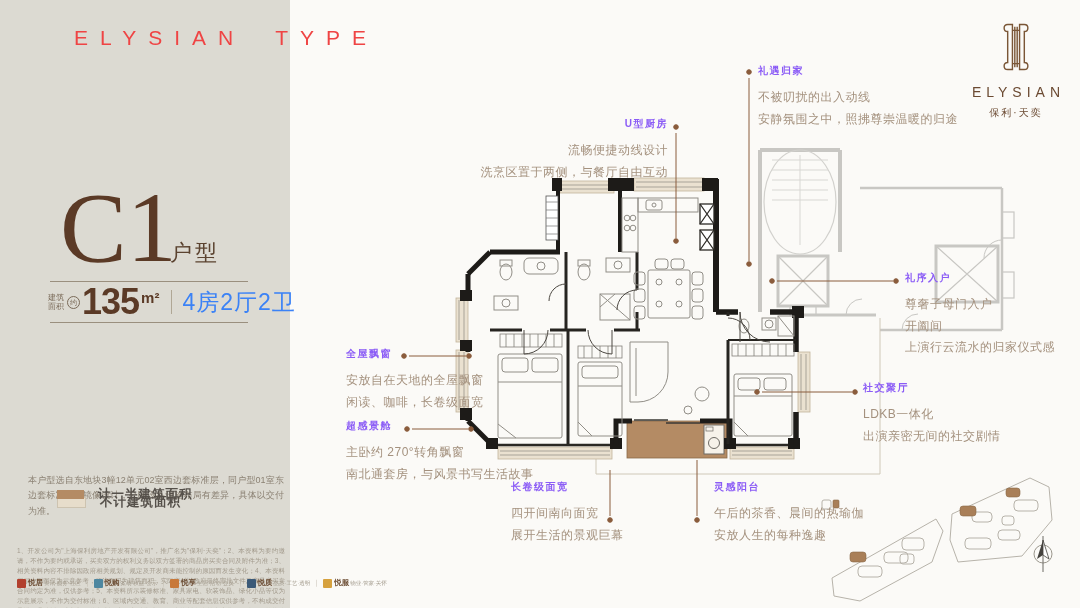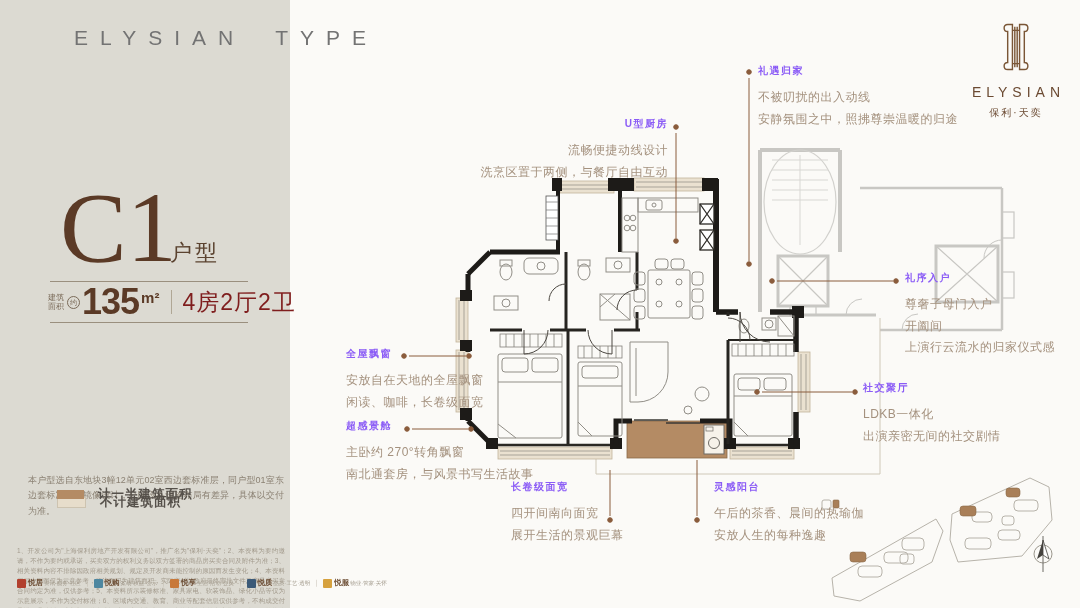--- a/index.html
+++ b/index.html
@@ -1,34 +1,34 @@
 <!DOCTYPE html>
 <html><head>
 <meta charset="utf-8">
 <style>
   html,body{margin:0;padding:0;}
   body{width:1080px;height:608px;background:#fbfaf7;font-family:"Liberation Sans",sans-serif;overflow:hidden;position:relative;}
   .canvas{position:absolute;inset:0;width:1080px;height:608px;}
 
   
   .left-panel{position:absolute;left:0;top:0;width:290px;height:608px;background:#dcdad2;}
-  .wordmark{position:absolute;left:74px;top:26px;font-size:21px;letter-spacing:12px;color:#737373;white-space:nowrap;}
+  .wordmark{position:absolute;left:74px;top:26px;font-size:21px;letter-spacing:12px;color:#ef4444;white-space:nowrap;}
   .wordmark .w2{margin-left:30px;}
 
   .unit-code{position:absolute;left:60px;top:178px;font-family:"Liberation Serif",serif;font-size:100px;line-height:1;color:#5b3a26;}
   .unit-type{position:absolute;left:170px;top:238px;font-size:22px;letter-spacing:3px;color:#5b4330;}
   .rule{position:absolute;left:50px;width:198px;height:1px;background:#9a8f7e;}
   .rule1{top:281px;} .rule2{top:322px;}
   .area-row{position:absolute;left:48px;top:286px;display:flex;align-items:center;height:32px;}
   .area-prefix{display:flex;flex-direction:column;font-size:8px;line-height:1.15;color:#7a6a58;margin-right:3px;}
   .area-approx{width:11px;height:11px;border:1px solid #7a6a58;border-radius:50%;font-size:7px;line-height:11px;text-align:center;color:#7a6a58;margin-right:2px;}
   .area-value{font-size:36px;font-weight:bold;color:#5b3a26;letter-spacing:-1px;}
   .area-unit{font-size:15px;font-weight:bold;color:#5b3a26;margin:-10px 0 0 2px;}
   .area-div{width:1px;height:24px;background:#b0a795;margin:0 10px 0 12px;}
-  .area-rooms{font-size:23px;color:#7f1d1d;letter-spacing:1px;}
+  .area-rooms{font-size:23px;color:#3b82f6;letter-spacing:1px;}
 
   .panel-note{position:absolute;left:28px;top:464px;width:256px;font-size:9px;line-height:1.7;color:#8b8173;text-align:justify;}
   .legend-row{position:absolute;left:57px;display:flex;align-items:center;}
   .legend1{top:494px;} .legend2{top:486px;}
   .swatch{width:27px;height:9px;margin-right:14px;}
   .sw-light{background:#e7ddcb;border:1px solid #cdc3b0;}
   .sw-brown{background:#b48b64;}
   .legend-label{font-size:12.5px;font-weight:bold;color:#55504a;letter-spacing:1px;}
 
   .fine-print{position:absolute;left:17px;top:539px;width:268px;font-size:6.5px;line-height:1.55;color:#a39b8d;text-align:justify;}

